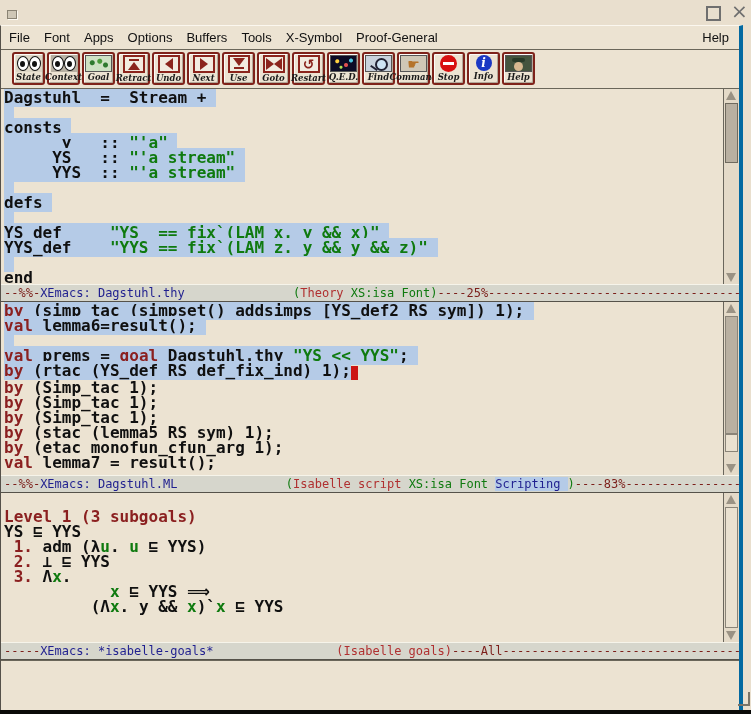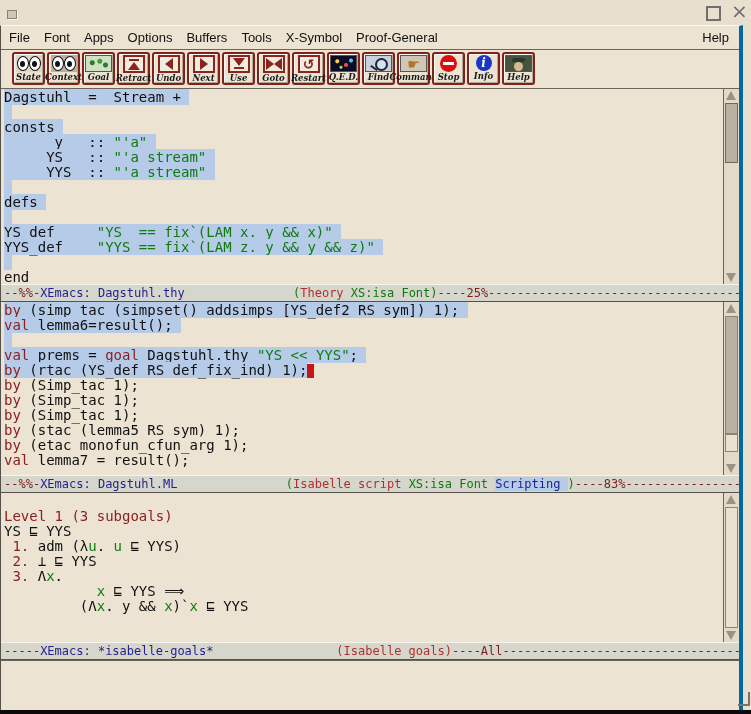--- a/index.html
+++ b/index.html
@@ -69,21 +69,21 @@
   .tri-right{width:0;height:0;border-top:6px solid transparent;border-bottom:6px solid transparent;border-left:8px solid #8b241c;}
   .bowtie{display:flex;}
   .restart-glyph{color:#8b241c;font:bold 14px/14px "DejaVu Sans",sans-serif;}
   .stopimg{width:17px;height:17px;border-radius:50%;background:#d81010;position:relative;}
   .stopimg::after{content:'';position:absolute;left:3px;top:7px;width:11px;height:3px;background:#fff;}
   .infoimg{width:16px;height:16px;border-radius:50%;background:#1a38c4;color:#fff;
     font:italic bold 12px/16px "DejaVu Serif",serif;text-align:center;}
   .infoimg::after{content:'i';}
   
   .buffer{position:relative;background:#ece3d2;overflow:hidden;}
-  .buffer .text{padding:1px 18px 6px 3px;font-size:14px;line-height:15px;white-space:pre;}
+  .buffer .text{padding:1px 18px 6px 3px;font-size:16px;line-height:15px;white-space:pre;font-weight:bold;}
   .buf-theory{height:196px;border-top:1px solid #6a665a;box-sizing:border-box;}
   .buf-script{height:173px;}
   .buf-goals{height:149px;}
   .line{min-height:15px;}
   .c-plain{color:#101010;}
   .c-kw{color:#8b2020;}
   .c-str{color:#0f7a0f;}
   .c-var{color:#0f7a0f;}
   .c-navy{color:#1f1f8f;}
   .c-mlred{color:#b03030;}

